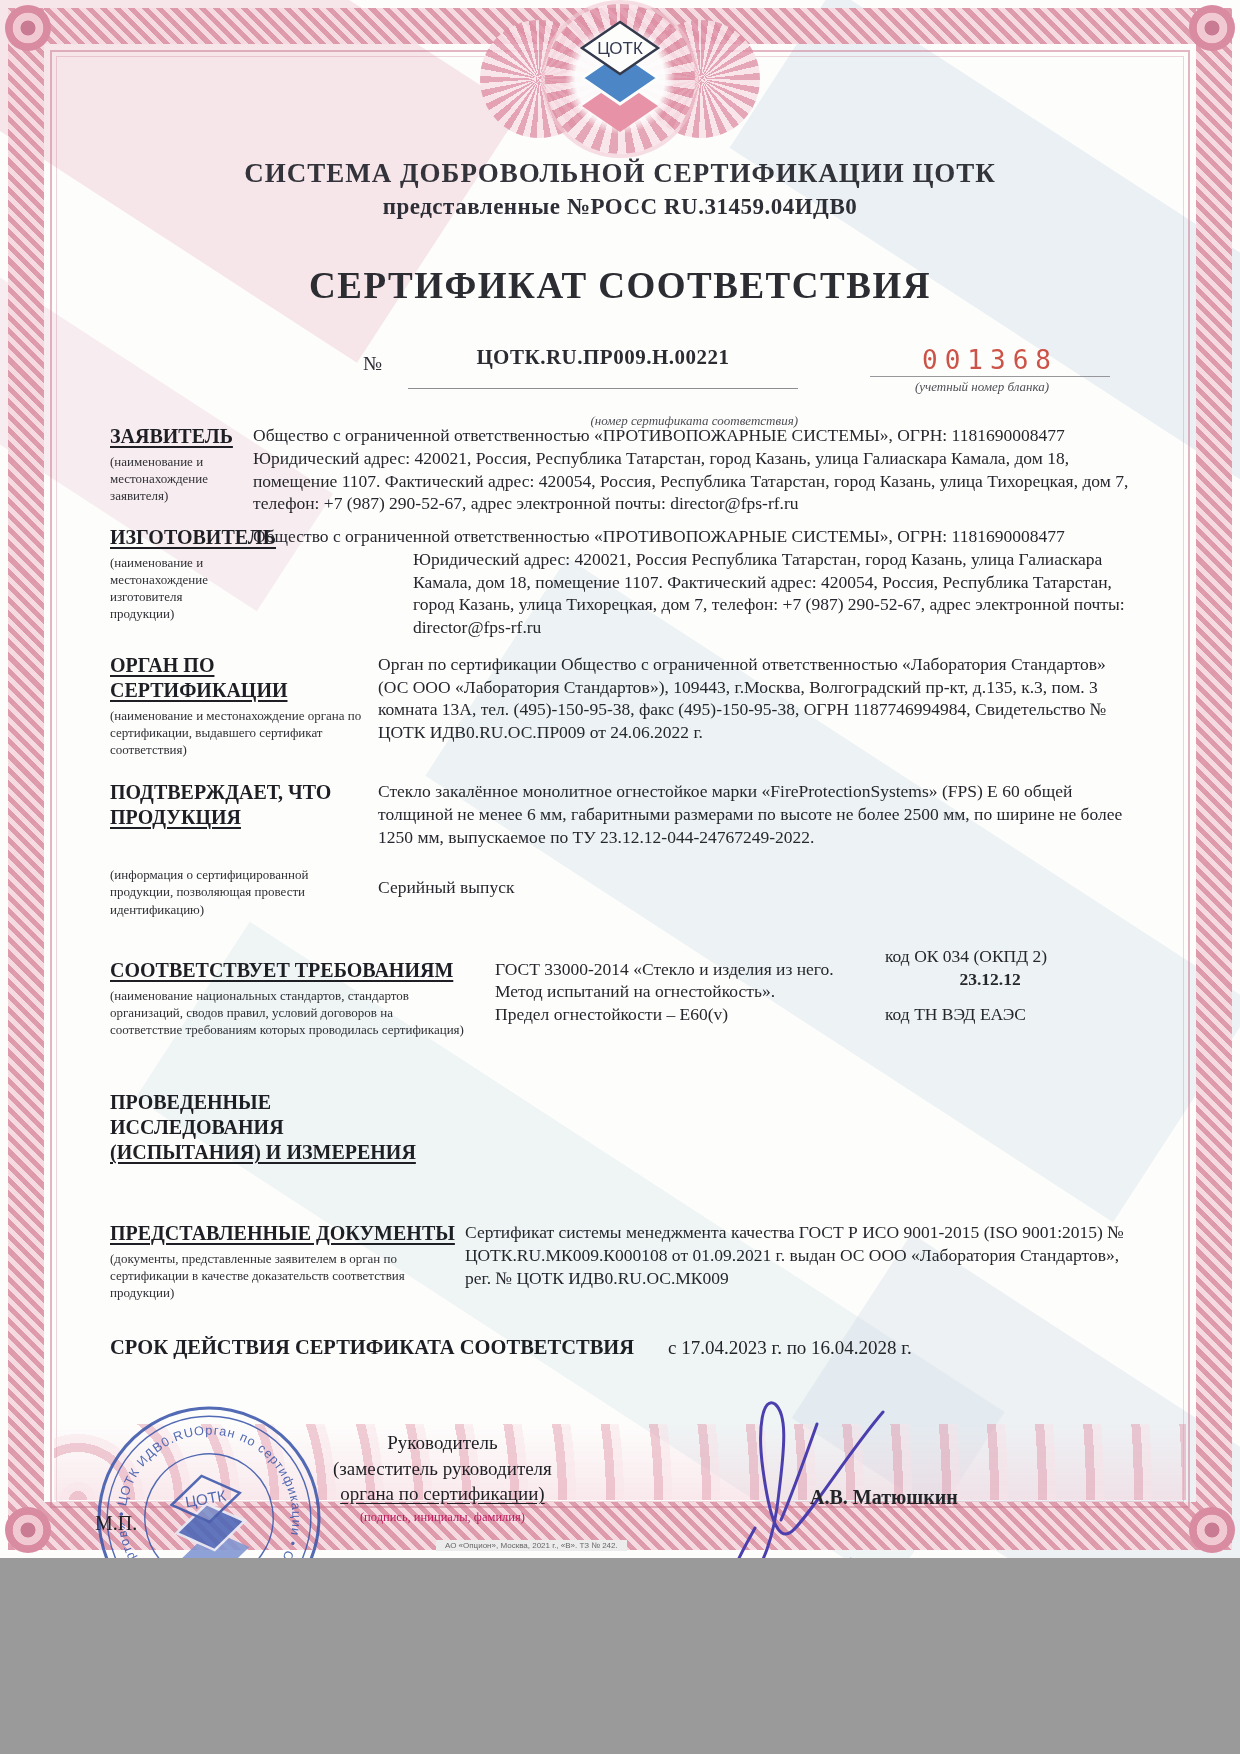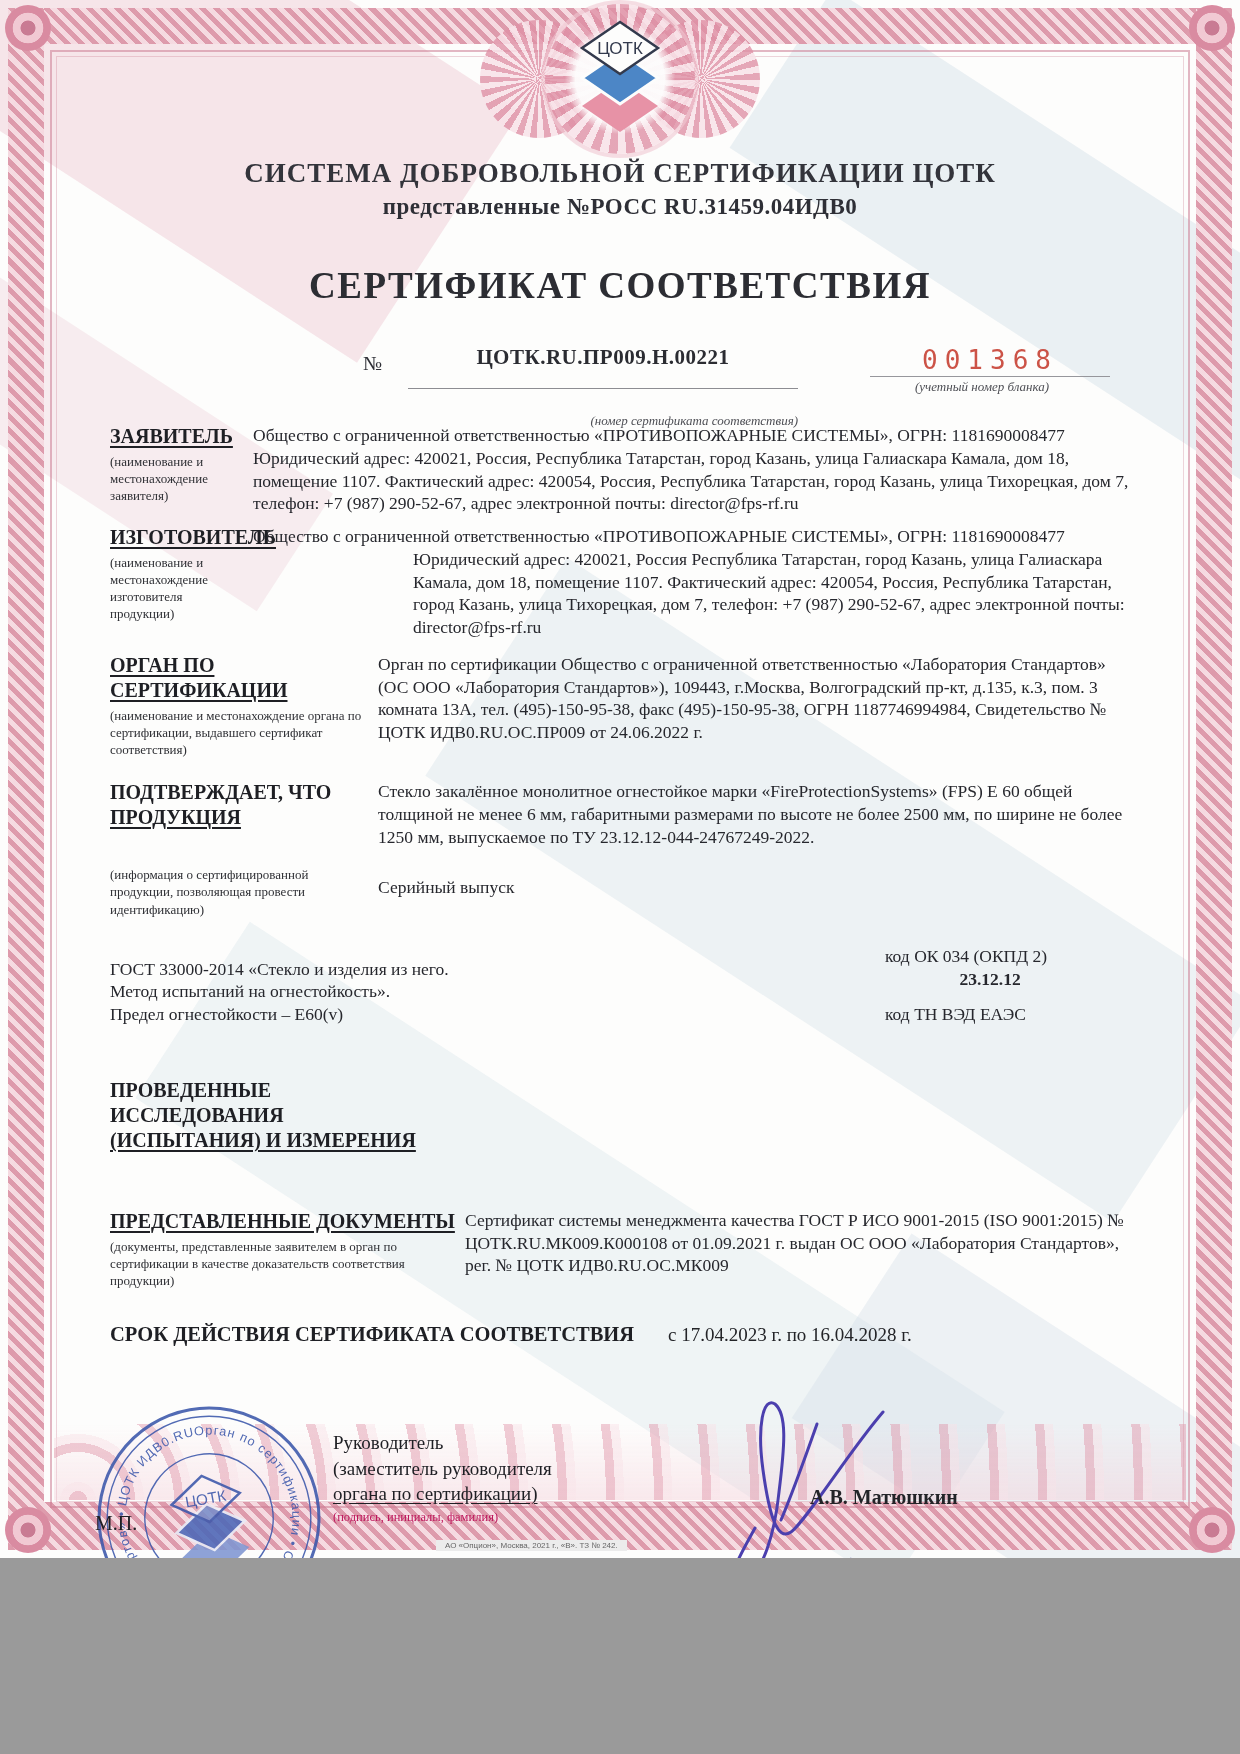--- a/index.html
+++ b/index.html
@@ -88,21 +88,21 @@
   .code-okpd{white-space:nowrap;}
   .code-val{font-weight:bold;text-align:center;width:150px;margin:2px 0 14px 30px;}
   .pre{white-space:pre-line;}
   .validity{display:flex;align-items:baseline;margin-top:34px;}
   .validity .lbl-v{font-weight:bold;font-size:20.5px;white-space:nowrap;color:#1e1f24;}
   .validity .val{font-size:19px;margin-left:34px;white-space:nowrap;}
   
   .sig-area{position:absolute;top:1408px;left:95px;right:100px;height:240px;z-index:4;}
   .stamp{position:absolute;left:0;top:-4px;width:228px;height:228px;transform:rotate(-10deg);opacity:.88;}
   .mp{position:absolute;left:0;top:104px;font-size:20px;color:#1e1f24;z-index:5;}
-  .roles{position:absolute;left:238px;top:22px;font-size:19px;line-height:1.35;color:#1e1f24;}
+  .roles{position:absolute;left:238px;top:22px;font-size:19px;line-height:1.35;color:#1e1f24;text-align:center;}
   .role-cap{font-size:12.5px;color:#be185d;margin-top:2px;}
   .role-u{text-decoration:underline;text-underline-offset:3px;}
   .role-expert{margin-top:30px;font-size:19px;}
   .sig-svg{position:absolute;left:470px;top:-20px;width:350px;height:240px;}
   .name-head{position:absolute;left:715px;top:78px;font-weight:bold;font-size:20px;white-space:nowrap;}
   .name-expert{position:absolute;left:722px;top:160px;font-weight:bold;font-size:20px;white-space:nowrap;}
   
   .printer-mark{position:absolute;bottom:7px;left:436px;z-index:4;background:#ececec;
     padding:1px 9px;font-family:"Liberation Sans",sans-serif;font-size:8px;color:#666;}
 </style>
@@ -197,20 +197,26 @@
 продукции, позволяющая провести
 идентификацию)</span>
       </div>
       <div class="sec-body">
         <div>Стекло закалённое монолитное огнестойкое марки «FireProtectionSystems» (FPS) Е 60 общей толщиной не менее 6 мм, габаритными размерами по высоте не более 2500 мм, по ширине не более 1250 мм, выпускаемое по ТУ 23.12.12-044-24767249-2022.</div>
         <div class="serial">Серийный выпуск</div>
       </div>
     </div>
 
     <div class="sec sec-conforms w385 mb52">
+      <div class="sec-label">
+        <span class="lbl lbl-u">СООТВЕТСТВУЕТ ТРЕБОВАНИЯМ</span>
+        <span class="sub">(наименование национальных стандартов, стандартов
+организаций,  сводов правил, условий договоров на
+соответствие требованиям которых проводилась сертификация)</span>
+      </div>
       <div class="sec-body">ГОСТ 33000-2014 «Стекло и изделия из него.
 Метод испытаний на огнестойкость».
 Предел огнестойкости – Е60(v)</div>
       <div class="codes">
         <div class="code-okpd">код ОК 034 (ОКПД 2)</div>
         <div class="code-val">23.12.12</div>
         <div>код ТН ВЭД ЕАЭС</div>
       </div>
     </div>
 

